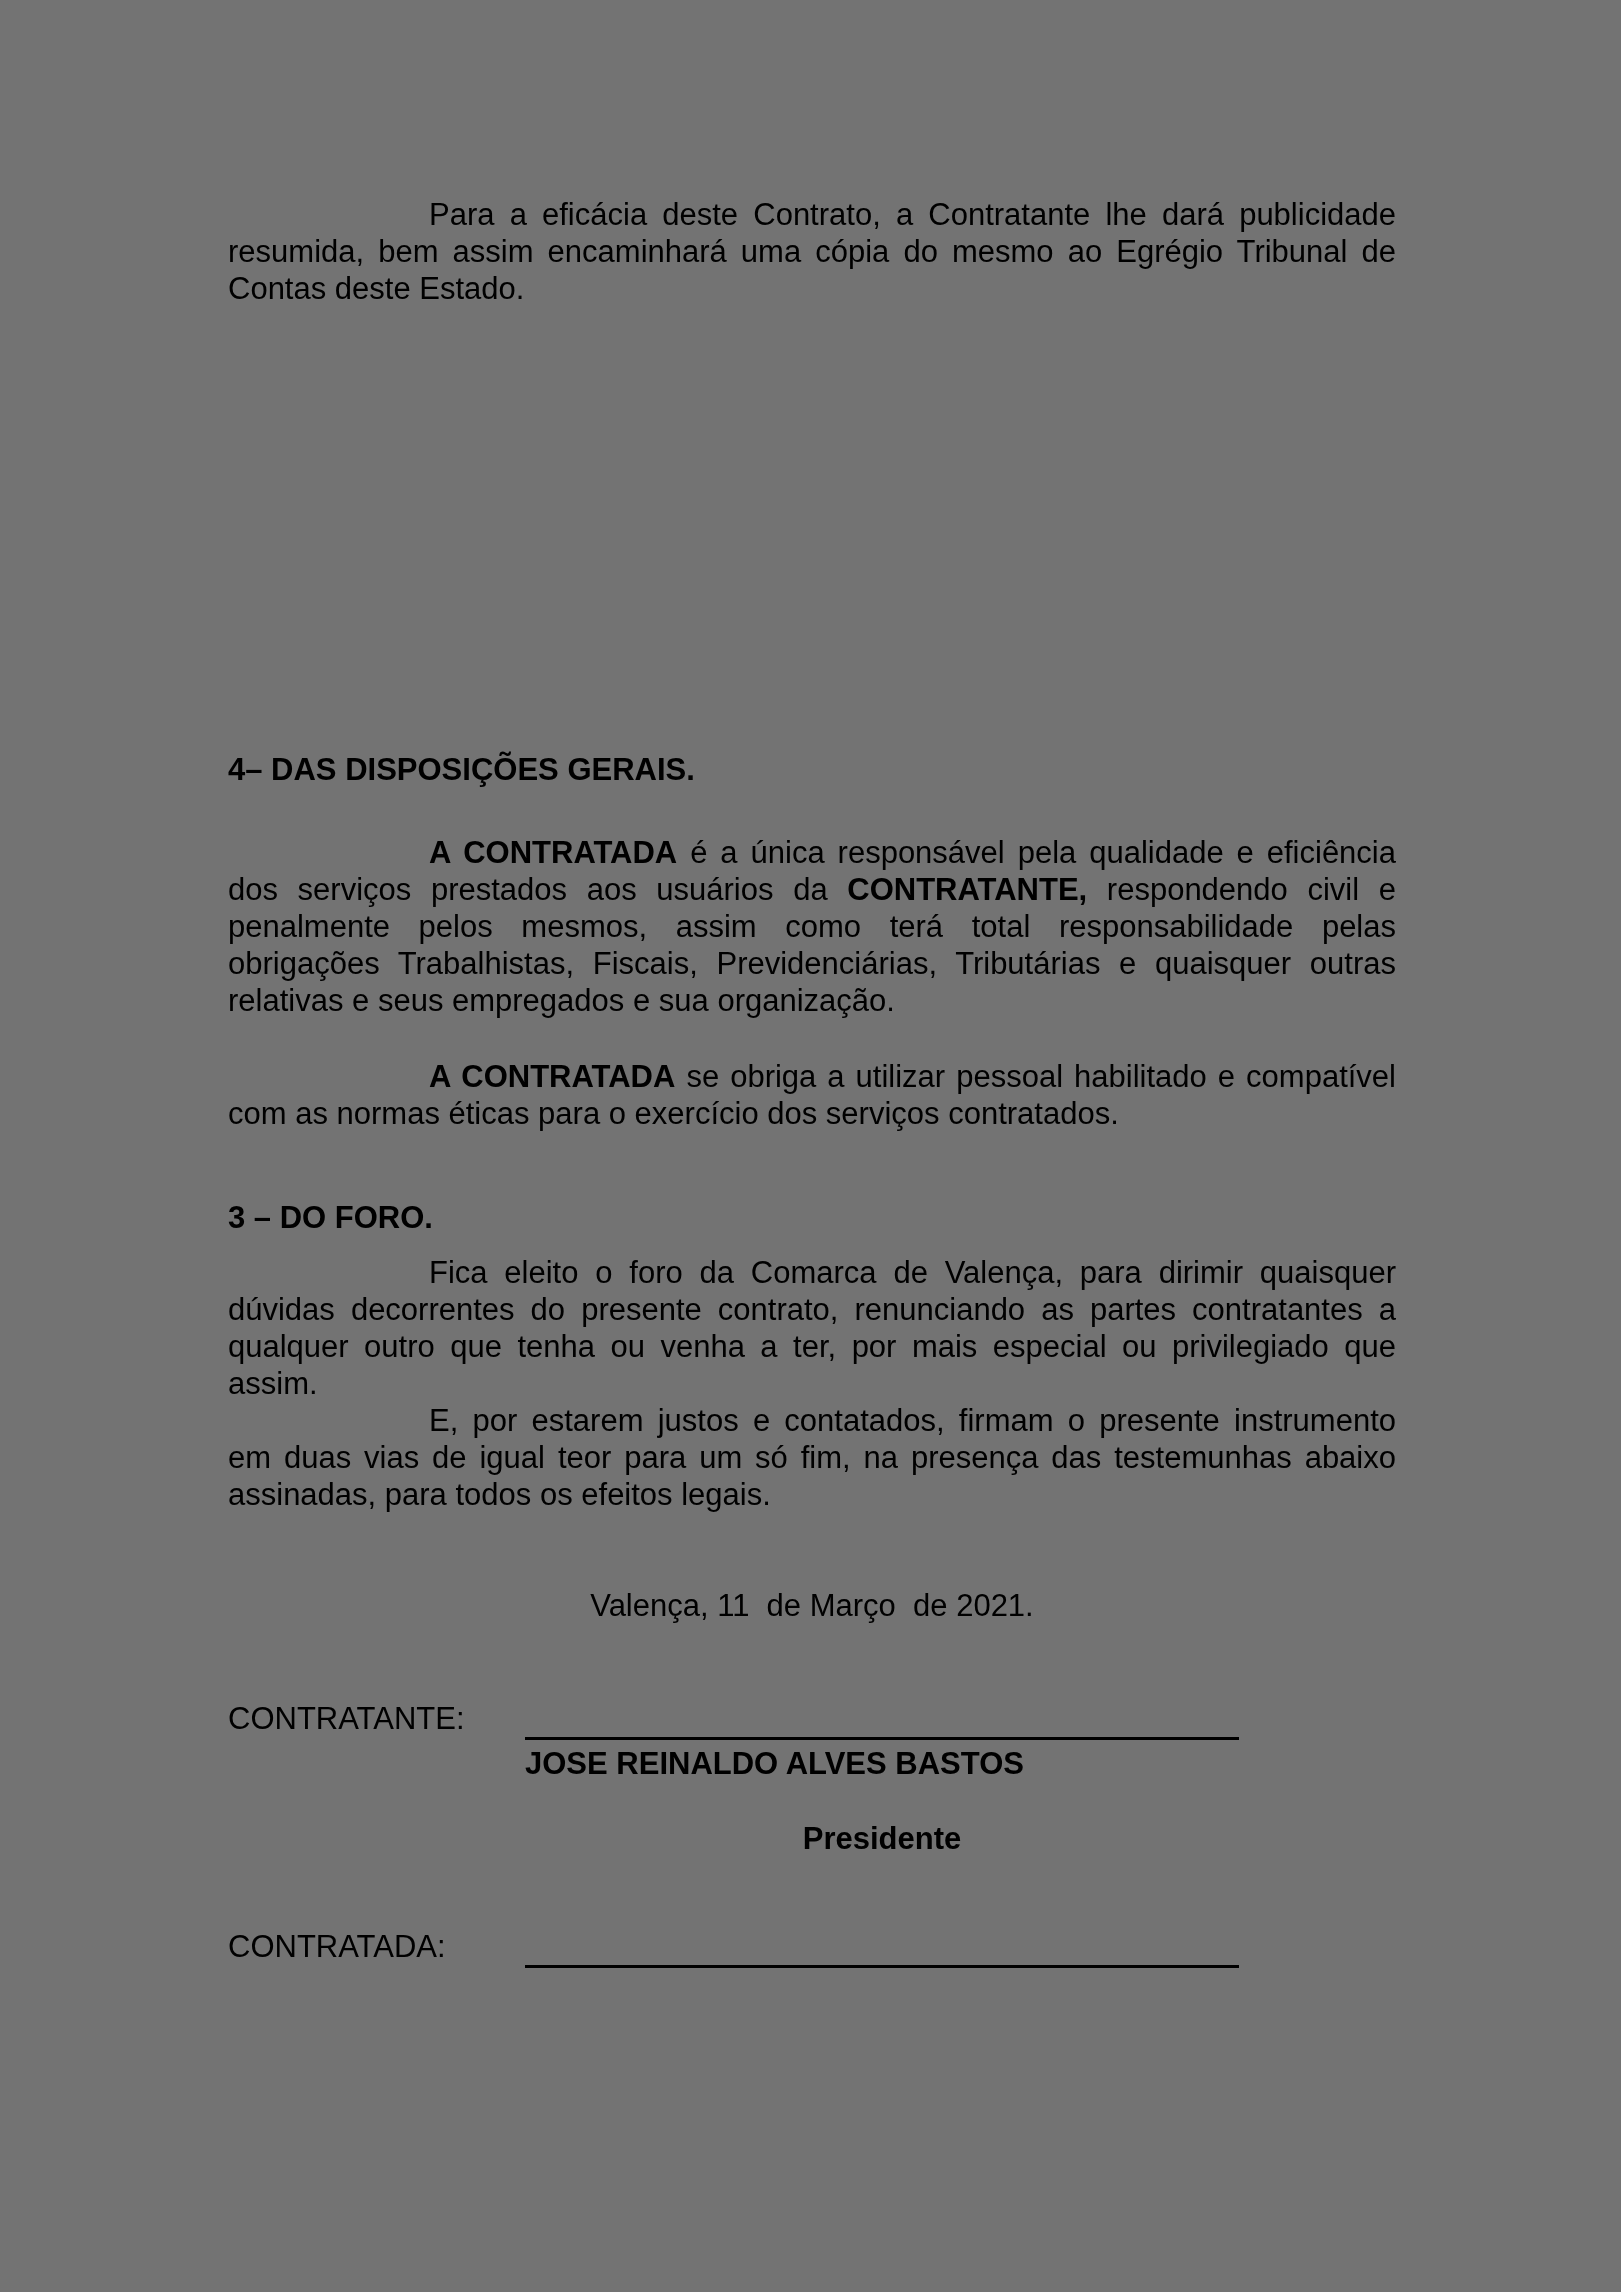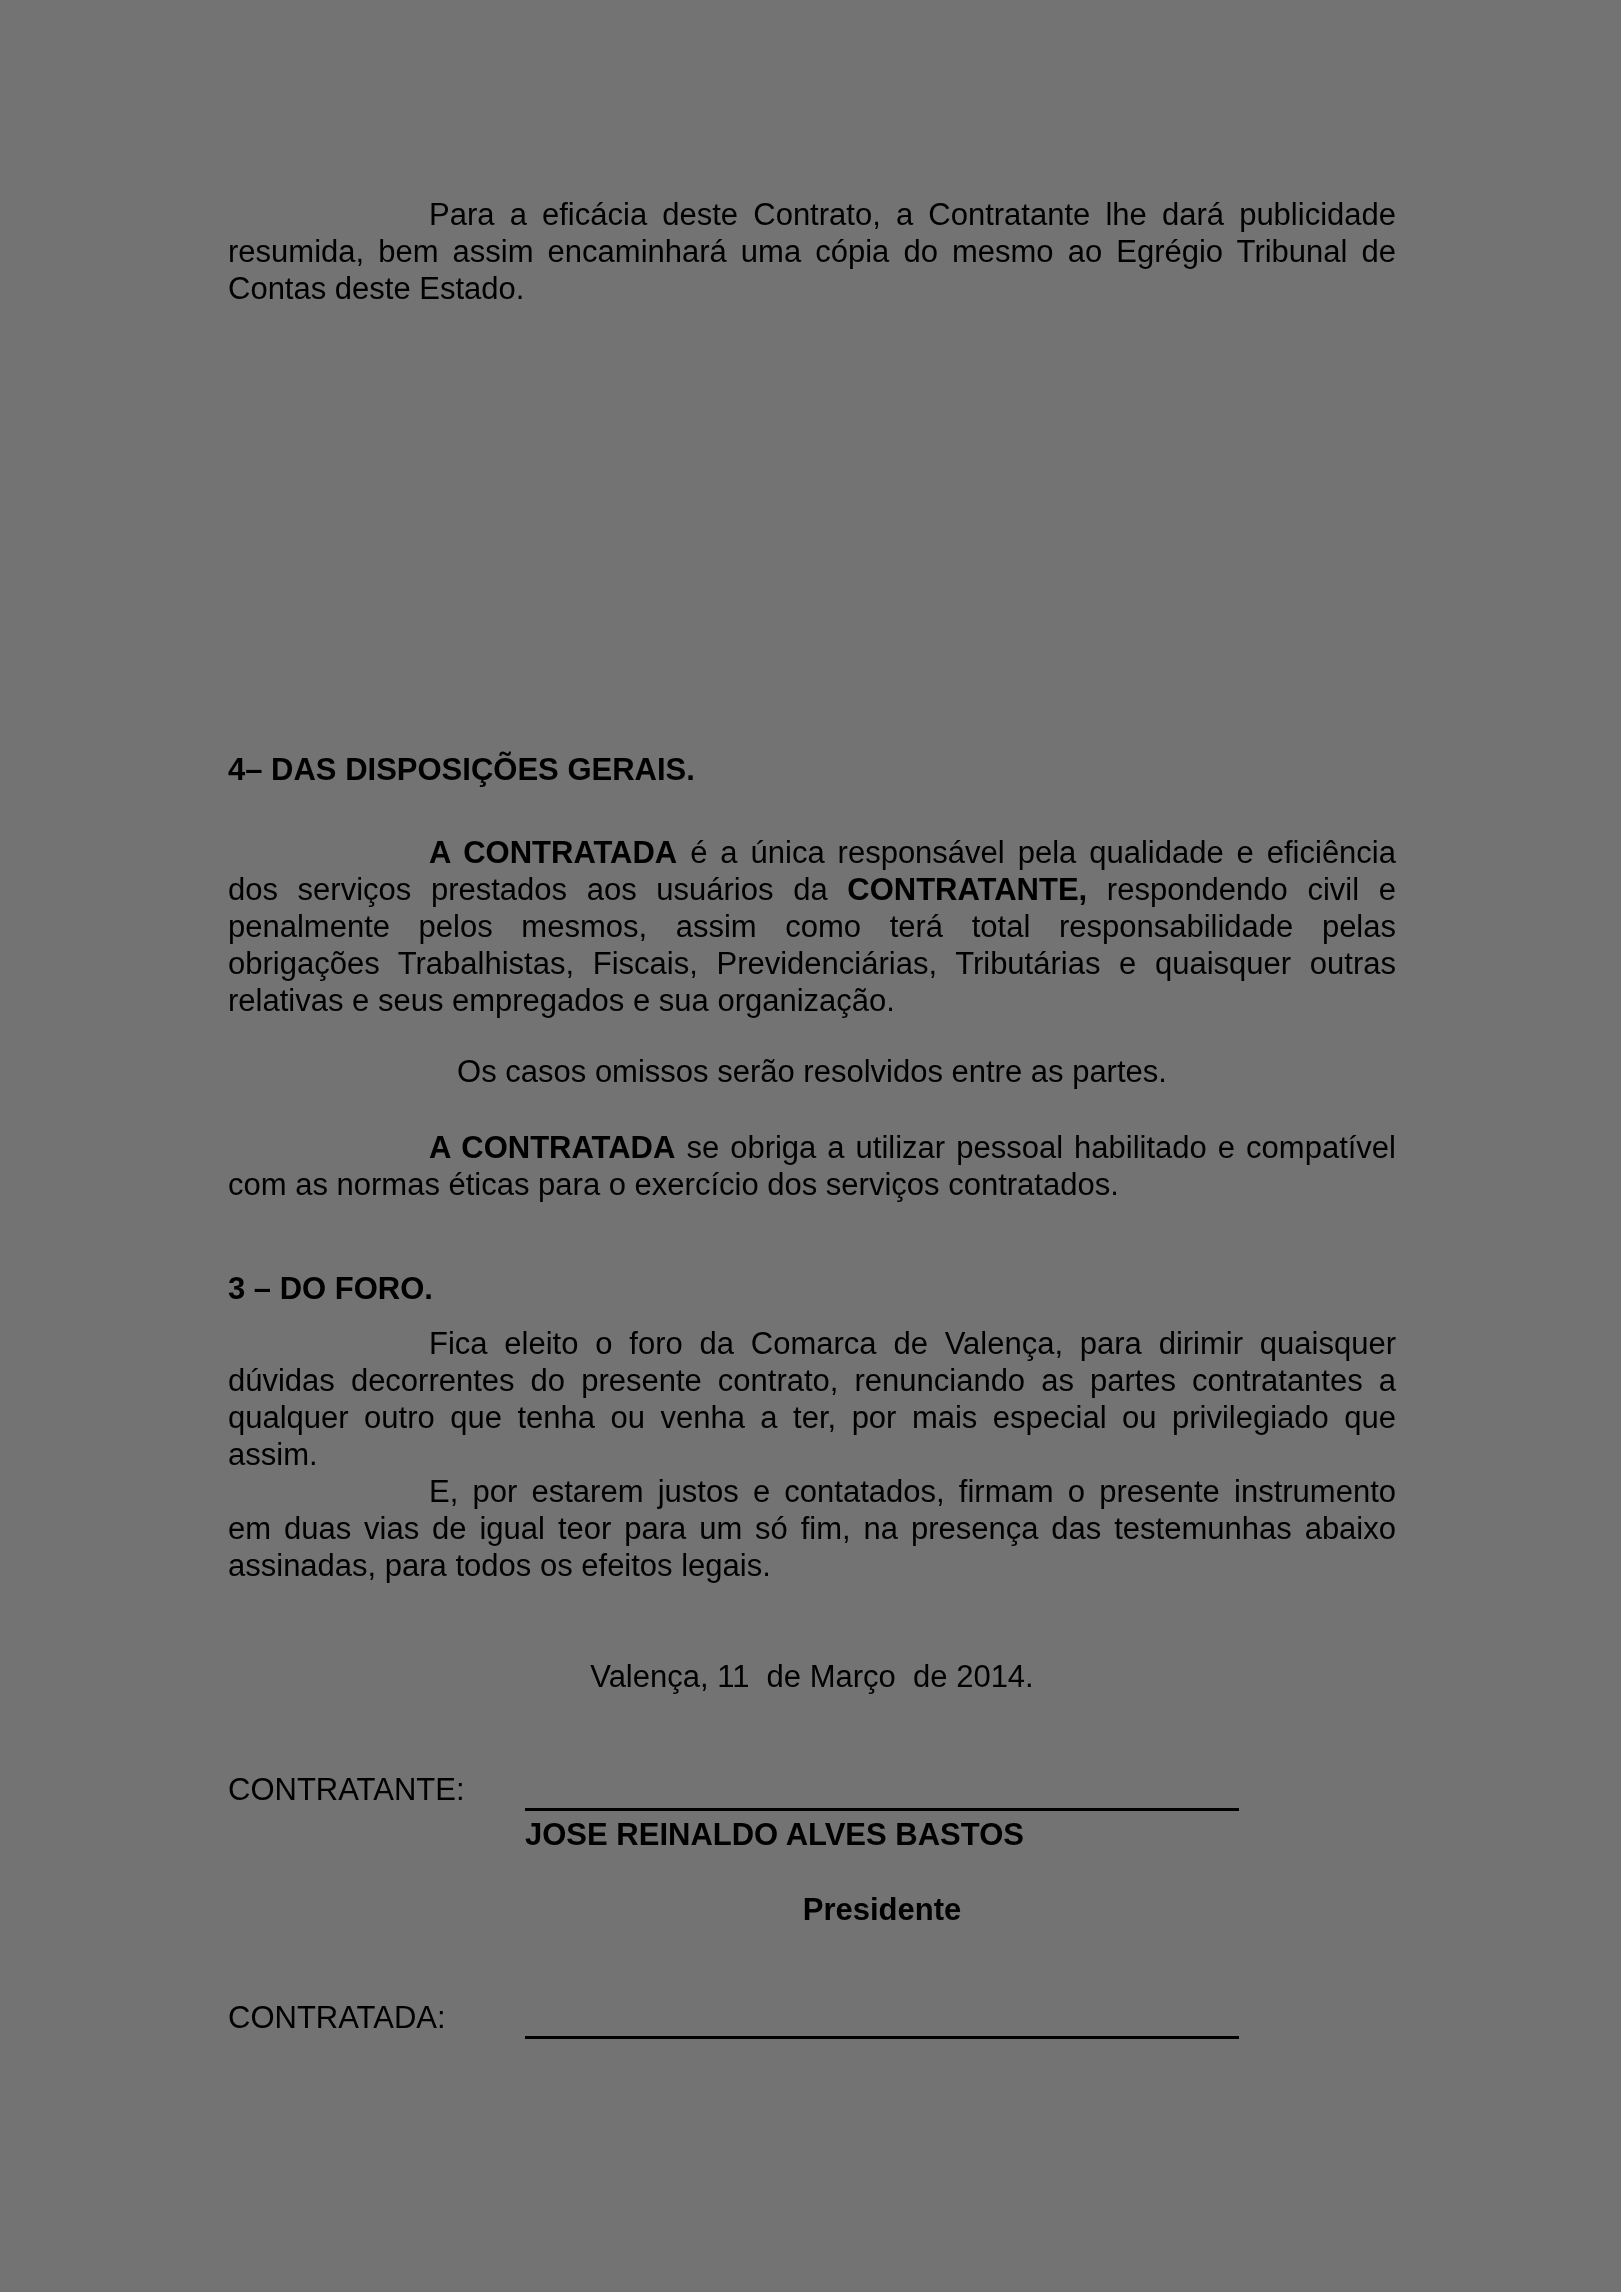--- a/index.html
+++ b/index.html
@@ -44,31 +44,30 @@
 
 <div class="page">
   <div class="content">
 
     <p class="jt ind" style="margin-top:0">Para a eficácia deste Contrato, a Contratante lhe dará publicidade resumida, bem assim encaminhará uma cópia do mesmo ao Egrégio Tribunal de Contas deste Estado.</p>
 
     <h2 class="heading" style="margin-top:444px">4– DAS DISPOSIÇÕES GERAIS.</h2>
 
     <p class="jt ind" style="margin-top:46px"><b>A CONTRATADA</b><span> é a única responsável pela qualidade e eficiência dos serviços prestados aos usuários da </span><b>CONTRATANTE,</b><span> respondendo civil e penalmente pelos mesmos, assim como terá total responsabilidade pelas obrigações Trabalhistas, Fiscais, Previdenciárias, Tributárias e quaisquer outras relativas e seus empregados e sua organização.</span></p>
 
-    <p class="omissos" style="margin-top:34px">Os casos omissos serão resolvidos entre as partes.</p>
 
     <p class="jt ind" style="margin-top:39px"><b>A CONTRATADA</b><span> se obriga a utilizar pessoal habilitado e compatível com as normas éticas para o exercício dos serviços contratados.</span></p>
 
     <h2 class="heading" style="margin-top:67px">3 – DO FORO.</h2>
 
     <p class="jt ind" style="margin-top:17.6px">Fica eleito o foro da Comarca de Valença, para dirimir quaisquer dúvidas decorrentes do presente contrato, renunciando as partes contratantes a qualquer outro que tenha ou venha a ter, por mais especial ou privilegiado que assim.</p>
 
     <p class="jt ind" style="margin-top:0">E, por estarem justos e contatados, firmam o presente instrumento em duas vias de igual teor para um só fim, na presença das testemunhas abaixo assinadas, para todos os efeitos legais.</p>
 
-    <p class="date" style="margin-top:74px">Valença, 11  de Março  de 2014.</p>
+    <p class="date" style="margin-top:74px">Valença, 11  de Março  de 2021.</p>
 
     <div class="sigrow" style="margin-top:76px">
       <span class="siglabel">CONTRATANTE:</span>
       <span class="sigline"></span>
     </div>
 
     <p class="signame" style="margin-top:5.9px">JOSE REINALDO ALVES BASTOS</p>
 
     <p class="sigtitle" style="margin-top:38px">Presidente</p>
 

